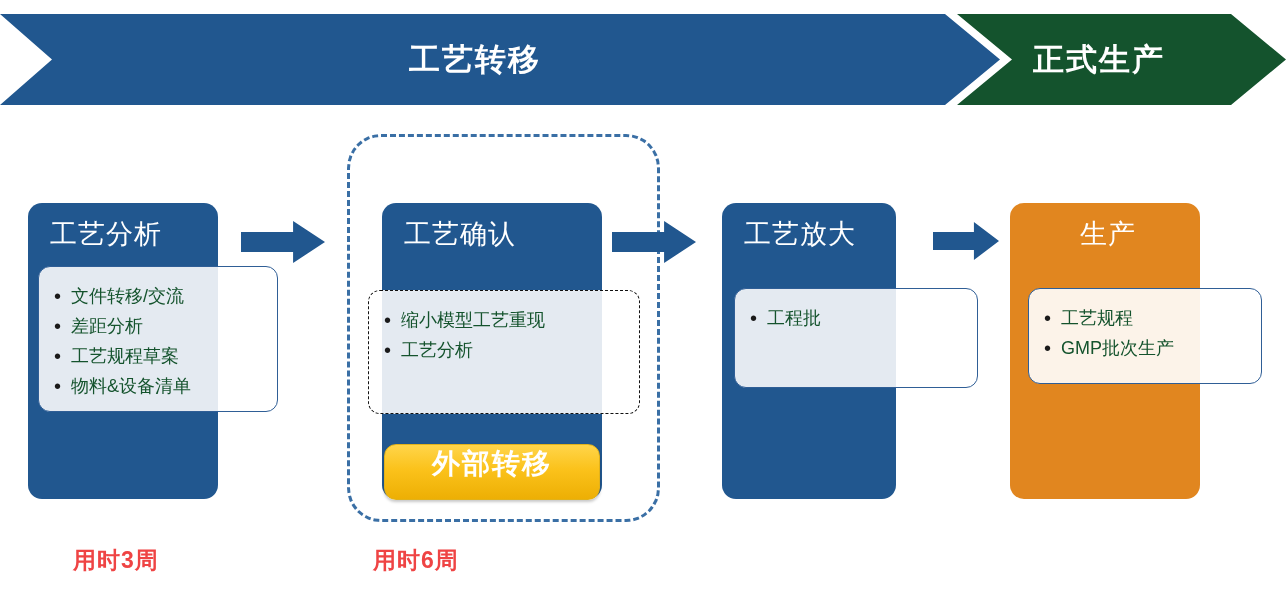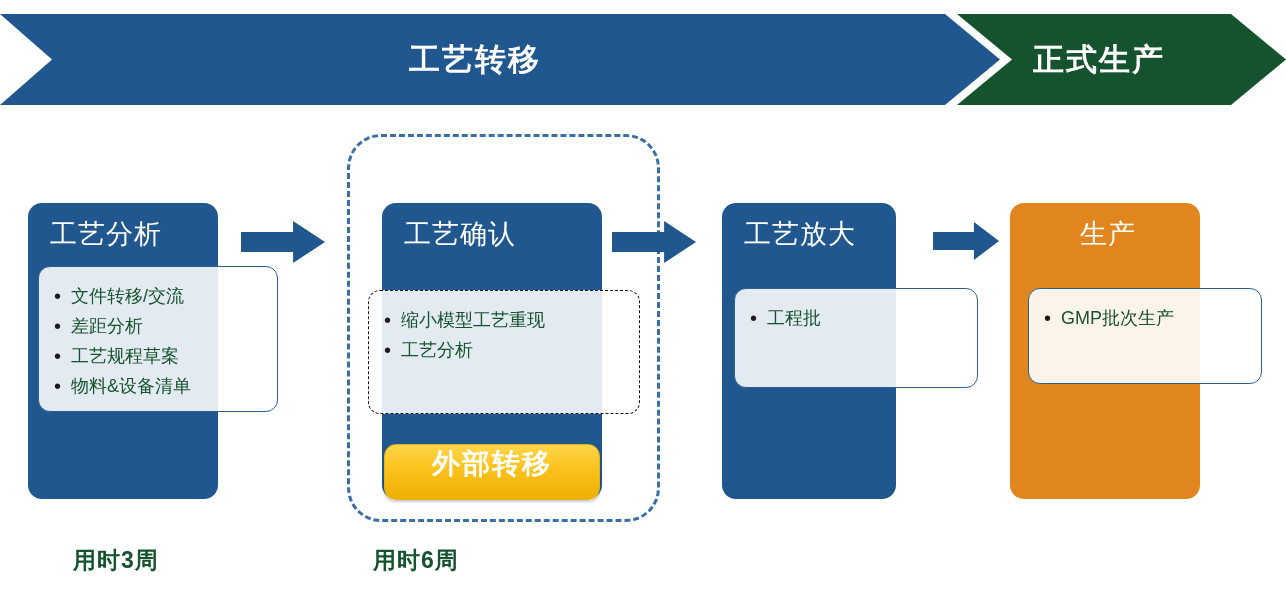--- a/index.html
+++ b/index.html
@@ -167,21 +167,21 @@
     color: #ffffff;
     font-size: 28px;
     font-weight: bold;
     letter-spacing: 2px;
     box-sizing: border-box;
   }
 
   
   .duration-label {
     position: absolute;
-    color: #14532d;
+    color: #ef4444;
     font-size: 23px;
     font-weight: bold;
     white-space: nowrap;
     letter-spacing: 1px;
   }
   #duration-analysis { left: 73px;  top: 545px; }
   #duration-confirm  { left: 373px; top: 545px; }
 </style>
 </head>
 <body>
@@ -235,18 +235,19 @@
   </ul>
 </div>
 
 <div class="flow-arrow" id="arrow-3"></div>
 
 <div class="stage-card orange" id="card-produce">
   <div class="stage-title centered">生产</div>
 </div>
 <div class="detail-panel" id="panel-produce">
   <ul>
+    <li>工艺规程</li>
     <li>GMP批次生产</li>
   </ul>
 </div>
 
 <div class="duration-label" id="duration-analysis">用时3周</div>
 <div class="duration-label" id="duration-confirm">用时6周</div>
 
 </body></html>

